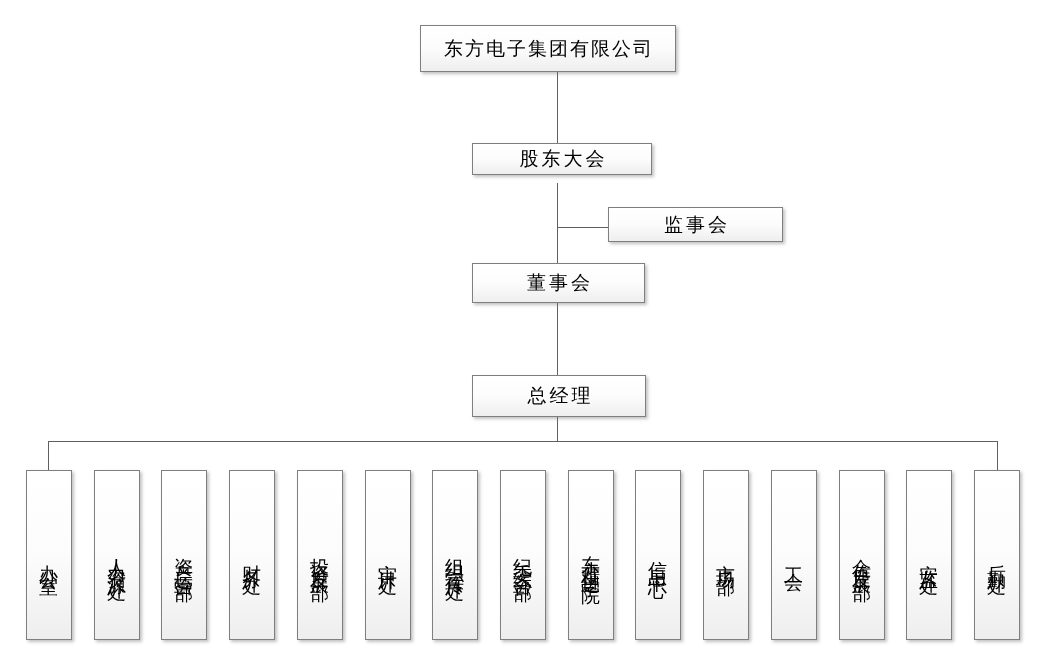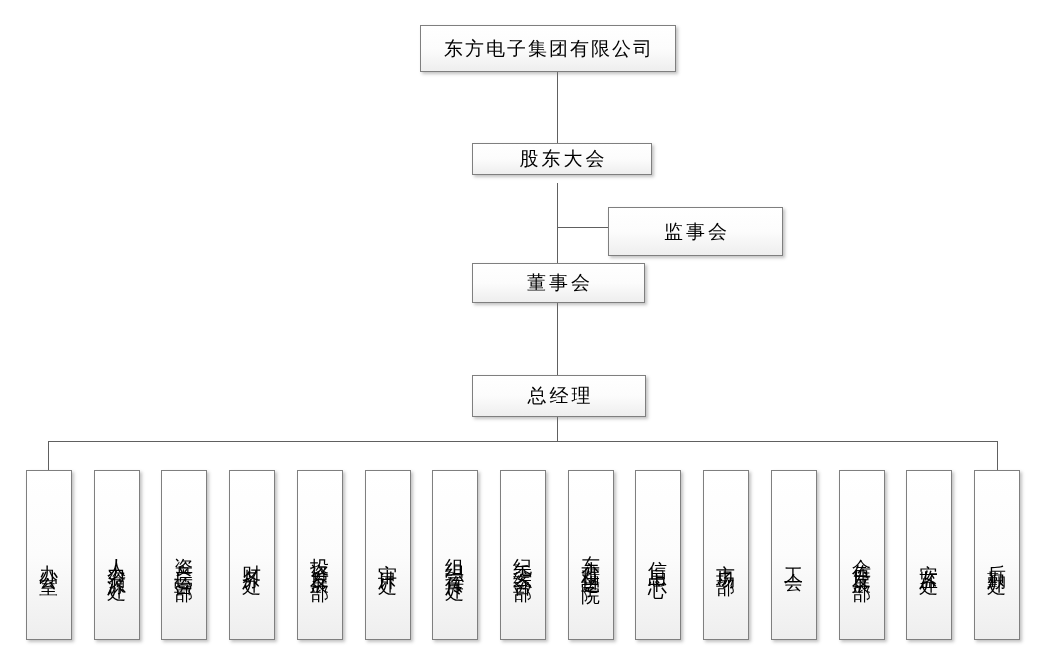--- a/index.html
+++ b/index.html
@@ -74,21 +74,21 @@
   <div class="line v" style="left:997px; top:441px; height:29px"></div>
 
   <div class="node h-node wide" style="left:420px; top:25px; width:256px; height:47px">
     <span>东方电子集团有限公司</span>
   </div>
 
   <div class="node h-node" style="left:472px; top:143px; width:180px; height:32px">
     <span>股东大会</span>
   </div>
 
-  <div class="node h-node" style="left:608px; top:207px; width:175px; height:49px">
+  <div class="node h-node" style="left:608px; top:207px; width:175px; height:35px">
     <span>监事会</span>
   </div>
 
   <div class="node h-node" style="left:472px; top:263px; width:173px; height:40px">
     <span>董事会</span>
   </div>
 
   <div class="node h-node" style="left:472px; top:375px; width:174px; height:42px">
     <span>总经理</span>
   </div>

